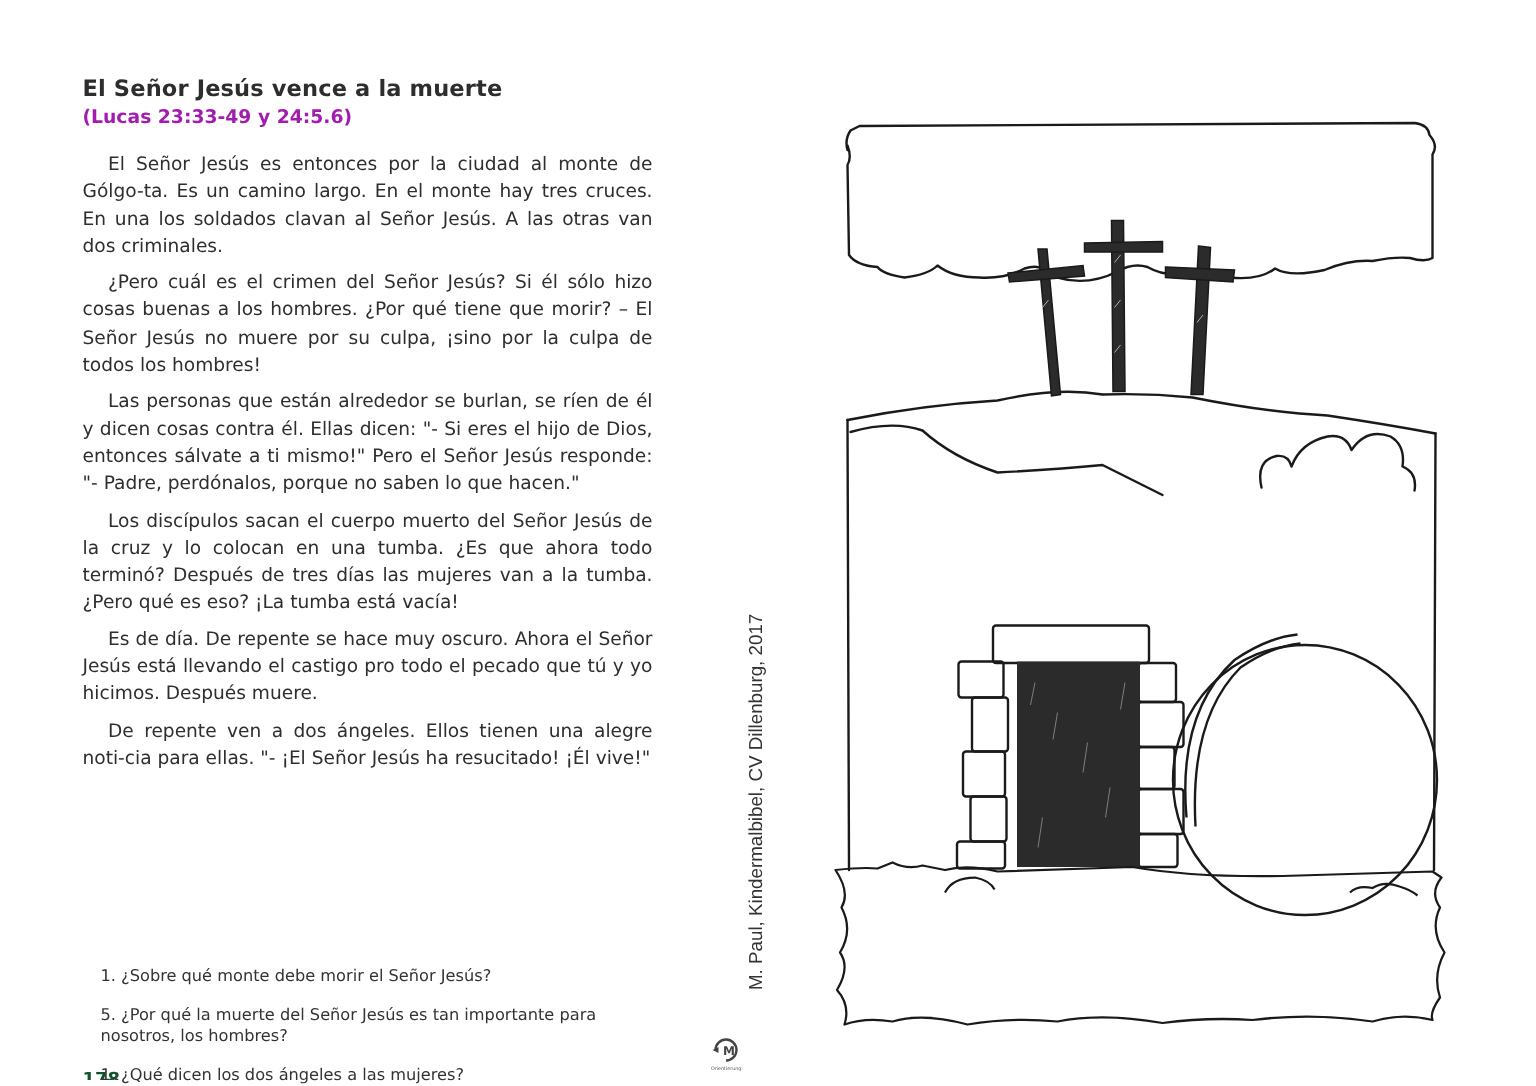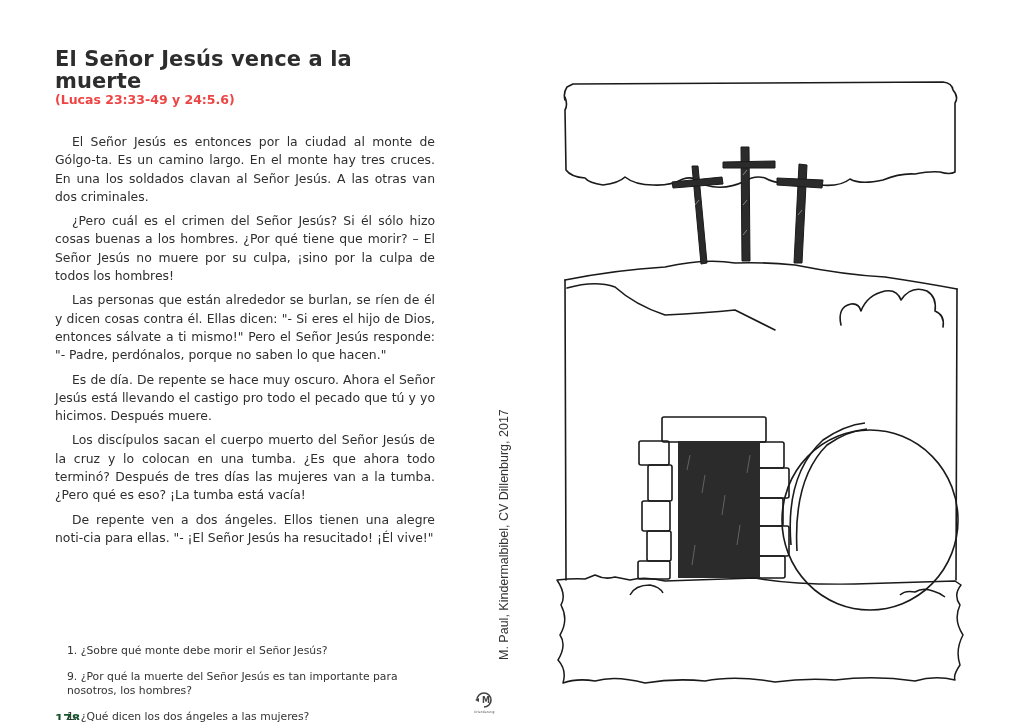--- a/index.html
+++ b/index.html
@@ -8,26 +8,26 @@
     background: #ffffff;
     font-family: "DejaVu Sans", sans-serif;
     color: #2a2a2a;
     position: relative;
   }
   .page-left {
     position: absolute; left: 55px; top: 48px; width: 380px;
   }
   .title {
     font-family: "DejaVu Sans", sans-serif;
-    font-weight: bold; font-size: 21px; color: #2d2d2d;
+    font-weight: bold; font-size: 15px; color: #2d2d2d;
     margin: 0; line-height: 22px; letter-spacing: 0.1px;
   }
   .subtitle {
-    font-weight: bold; font-size: 12.5px; color: #ef4444;
-    margin: 0 0 25px 0; line-height: 16px;
+    font-weight: bold; font-size: 12.5px; color: #a21caf;
+    margin: 0 0 14px 0; line-height: 16px;
   }
   .para {
     font-size: 12.4px; line-height: 18.3px; text-align: justify;
     text-indent: 17px; margin: 0 0 6px 0; color: #2e2e2e;
   }
   .questions {
     position: absolute; left: 55px; top: 632px; width: 385px;
     font-size: 10.8px; line-height: 14px; color: #333;
   }
   .questions div { margin: 12px; }
@@ -51,28 +51,28 @@
 </style>
 </head>
 <body>
 
 <div class="page-left">
   <h1 class="title">El Señor Jesús vence a la muerte</h1>
   <div class="subtitle">(Lucas 23:33-49 y 24:5.6)</div>
   <p class="para">El Señor Jesús es entonces por la ciudad al monte de Gólgo-ta. Es un camino largo. En el monte hay tres cruces. En una los soldados clavan al Señor Jesús. A las otras van dos criminales.</p>
   <p class="para">¿Pero cuál es el crimen del Señor Jesús? Si él sólo hizo cosas buenas a los hombres. ¿Por qué tiene que morir? – El Señor Jesús no muere por su culpa, ¡sino por la culpa de todos los hombres!</p>
   <p class="para">Las personas que están alrededor se burlan, se ríen de él y dicen cosas contra él. Ellas dicen: "- Si eres el hijo de Dios, entonces sálvate a ti mismo!" Pero el Señor Jesús responde: "- Padre, perdónalos, porque no saben lo que hacen."</p>
+  <p class="para">Los discípulos sacan el cuerpo muerto del Señor Jesús de la cruz y lo colocan en una tumba. ¿Es que ahora todo terminó? Después de tres días las mujeres van a la tumba. ¿Pero qué es eso? ¡La tumba está vacía!</p>
   <p class="para">Es de día. De repente se hace muy oscuro. Ahora el Señor Jesús está llevando el castigo pro todo el pecado que tú y yo hicimos. Después muere.</p>
-  <p class="para">Los discípulos sacan el cuerpo muerto del Señor Jesús de la cruz y lo colocan en una tumba. ¿Es que ahora todo terminó? Después de tres días las mujeres van a la tumba. ¿Pero qué es eso? ¡La tumba está vacía!</p>
   <p class="para">De repente ven a dos ángeles. Ellos tienen una alegre noti-cia para ellas. "- ¡El Señor Jesús ha resucitado! ¡Él vive!"</p>
 </div>
 
 <div class="questions">
   <div>1. ¿Sobre qué monte debe morir el Señor Jesús?</div>
-  <div>9. ¿Por qué la muerte del Señor Jesús es tan importante para nosotros, los hombres?</div>
+  <div>5. ¿Por qué la muerte del Señor Jesús es tan importante para nosotros, los hombres?</div>
   <div>1. ¿Qué dicen los dos ángeles a las mujeres?</div>
 </div>
 
 <div class="page-number">178</div>
 
 <div class="credit">M. Paul, Kindermalbibel, CV Dillenburg, 2017</div>
 
 <svg class="logo" viewBox="0 0 22 26">
   <path d="M4 12 A7 7 0 1 1 11 19" fill="none" stroke="#444" stroke-width="1.6"></path>
   <path d="M2 12 L6 10 L6 14 Z" fill="#444"></path>

